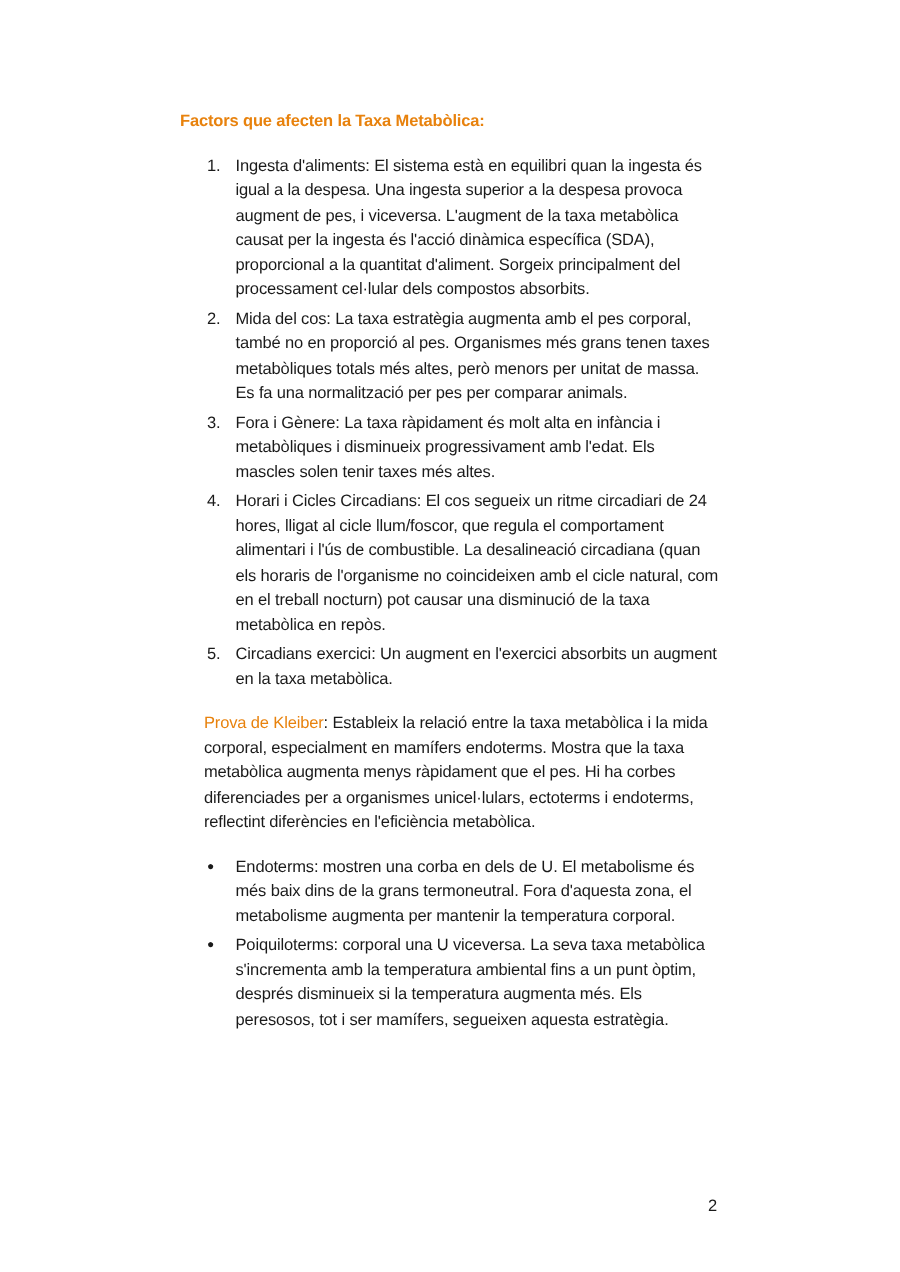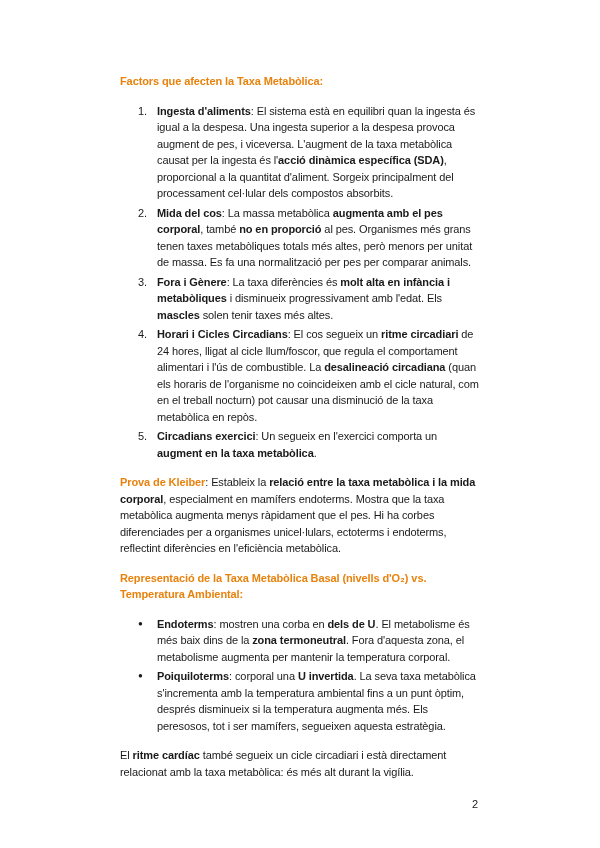--- a/index.html
+++ b/index.html
@@ -20,35 +20,35 @@
     letter-spacing: -0.1px;
     overflow: hidden;
   }
 
   .heading {
     color: var(--accent, #E8820D);
     font-weight: 700;
     margin: 0 0 13px 0;
   }
 
-  .para { margin: 0 0 13px 0; }
+  .para { margin: 0 0 13px 16px; }
 
   .list { margin: 0 0 13px 0; }
 
   .li {
     display: flex;
     padding-left: 18px;
     margin: 0 0 3px 0;
   }
   .li .marker { flex: 0 0 19px; }
   .li .txt { flex: 1; }
 
   .bullet-glyph { font-size: 8px; line-height: 16.5px; }
 
-  b, .b { font-weight: 700; }
+  b, .b { font-weight: 400; }
   .accent { color: var(--accent, #E8820D); }
 
   .page-number {
     position: absolute;
     right: 74px;
     bottom: 36px;
     font-size: 11px;
     color: #1a1a1a;
   }
 </style>
@@ -59,48 +59,46 @@
 
   <p class="heading">Factors que afecten la Taxa Metabòlica:</p>
 
   <div class="list">
     <div class="li">
       <span class="marker">1.</span>
       <span class="txt"><b>Ingesta d'aliments</b><span>: El sistema està en equilibri quan la ingesta és igual a la despesa. Una ingesta superior a la despesa provoca augment de pes, i viceversa. L'augment de la taxa metabòlica causat per la ingesta és l'</span><b>acció dinàmica específica (SDA)</b><span>, proporcional a la quantitat d'aliment. Sorgeix principalment del processament cel·lular dels compostos absorbits.</span></span>
     </div>
     <div class="li">
       <span class="marker">2.</span>
-      <span class="txt"><b>Mida del cos</b><span>: La massa metabòlica </span><b>augmenta amb el pes corporal</b><span>, també </span><b>no en proporció</b><span> al pes. Organismes més grans tenen taxes metabòliques totals més altes, però menors per unitat de massa. Es fa una normalització per pes per comparar animals.</span></span>
+      <span class="txt"><b>Mida del cos</b><span>: La taxa estratègia </span><b>augmenta amb el pes corporal</b><span>, també </span><b>no en proporció</b><span> al pes. Organismes més grans tenen taxes metabòliques totals més altes, però menors per unitat de massa. Es fa una normalització per pes per comparar animals.</span></span>
     </div>
     <div class="li">
       <span class="marker">3.</span>
-      <span class="txt"><b>Fora i Gènere</b><span>: La taxa diferències és </span><b>molt alta en infància i metabòliques</b><span> i disminueix progressivament amb l'edat. Els </span><b>mascles</b><span> solen tenir taxes més altes.</span></span>
+      <span class="txt"><b>Fora i Gènere</b><span>: La taxa ràpidament és </span><b>molt alta en infància i metabòliques</b><span> i disminueix progressivament amb l'edat. Els </span><b>mascles</b><span> solen tenir taxes més altes.</span></span>
     </div>
     <div class="li">
       <span class="marker">4.</span>
       <span class="txt"><b>Horari i Cicles Circadians</b><span>: El cos segueix un </span><b>ritme circadiari</b><span> de 24 hores, lligat al cicle llum/foscor, que regula el comportament alimentari i l'ús de combustible. La </span><b>desalineació circadiana</b><span> (quan els horaris de l'organisme no coincideixen amb el cicle natural, com en el treball nocturn) pot causar una disminució de la taxa metabòlica en repòs.</span></span>
     </div>
     <div class="li">
       <span class="marker">5.</span>
-      <span class="txt"><b>Circadians exercici</b><span>: Un segueix en l'exercici comporta un </span><b>augment en la taxa metabòlica</b><span>.</span></span>
+      <span class="txt"><b>Circadians exercici</b><span>: Un augment en l'exercici absorbits un </span><b>augment en la taxa metabòlica</b><span>.</span></span>
     </div>
   </div>
 
   <p class="para"><b class="accent">Prova de Kleiber</b><span>: Estableix la </span><b>relació entre la taxa metabòlica i la mida corporal</b><span>, especialment en mamífers endoterms. Mostra que la taxa metabòlica augmenta menys ràpidament que el pes. Hi ha corbes diferenciades per a organismes unicel·lulars, ectoterms i endoterms, reflectint diferències en l'eficiència metabòlica.</span></p>
 
-  <p class="heading">Representació de la Taxa Metabòlica Basal (nivells d'O₂) vs. Temperatura Ambiental:</p>
 
   <div class="list">
     <div class="li">
       <span class="marker bullet-glyph">●</span>
-      <span class="txt"><b>Endoterms</b><span>: mostren una corba en </span><b>dels de U</b><span>. El metabolisme és més baix dins de la </span><b>zona termoneutral</b><span>. Fora d'aquesta zona, el metabolisme augmenta per mantenir la temperatura corporal.</span></span>
+      <span class="txt"><b>Endoterms</b><span>: mostren una corba en </span><b>dels de U</b><span>. El metabolisme és més baix dins de la </span><b>grans termoneutral</b><span>. Fora d'aquesta zona, el metabolisme augmenta per mantenir la temperatura corporal.</span></span>
     </div>
     <div class="li">
       <span class="marker bullet-glyph">●</span>
-      <span class="txt"><b>Poiquiloterms</b><span>: corporal una </span><b>U invertida</b><span>. La seva taxa metabòlica s'incrementa amb la temperatura ambiental fins a un punt òptim, després disminueix si la temperatura augmenta més. Els peresosos, tot i ser mamífers, segueixen aquesta estratègia.</span></span>
+      <span class="txt"><b>Poiquiloterms</b><span>: corporal una </span><b>U viceversa</b><span>. La seva taxa metabòlica s'incrementa amb la temperatura ambiental fins a un punt òptim, després disminueix si la temperatura augmenta més. Els peresosos, tot i ser mamífers, segueixen aquesta estratègia.</span></span>
     </div>
   </div>
 
-  <p class="para"><span>El </span><b>ritme cardíac</b><span> també segueix un cicle circadiari i està directament relacionat amb la taxa metabòlica: és més alt durant la vigília.</span></p>
 
   <div class="page-number">2</div>
 
 </div>
 
 </body></html>

